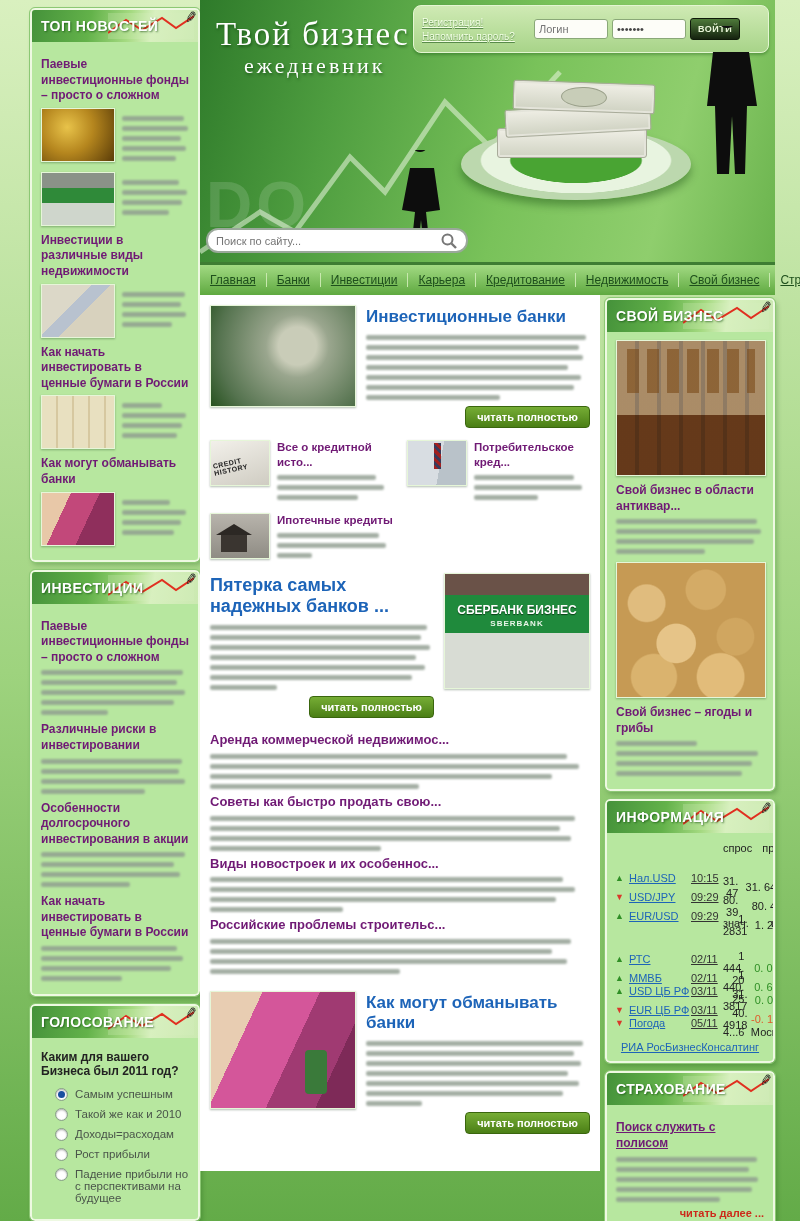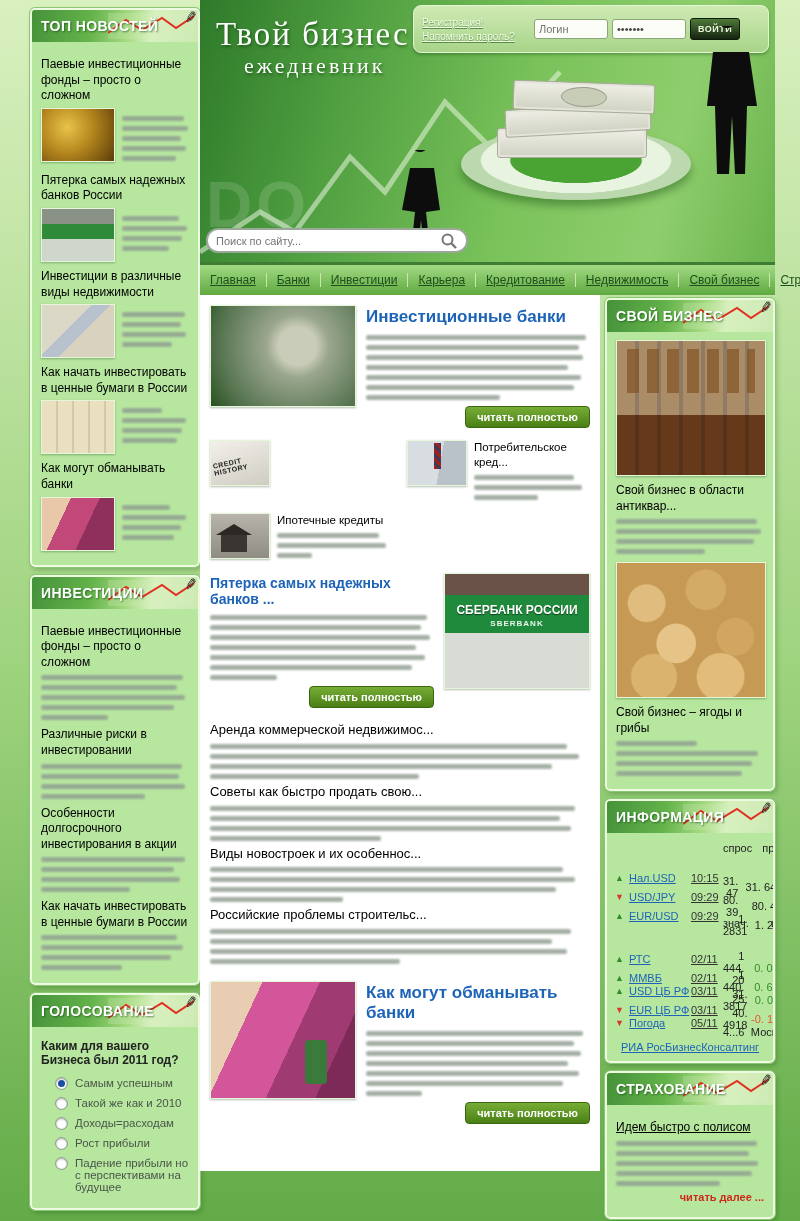--- a/index.html
+++ b/index.html
@@ -15,21 +15,21 @@
   .sbox .inner { padding:8px 9px; }
   .shd { position:relative; height:32px; background:linear-gradient(100deg,#45923a 0%,#63b24a 35%,#a5da81 58%,#d8f0bf 72%,#cbe9b1 100%); display:flex; align-items:center; padding:0 9px; overflow:hidden; }
   .shd .shd-t { color:#fff; font-weight:bold; font-size:14px; letter-spacing:.4px; text-shadow:1px 1px 2px rgba(0,60,0,.55); position:relative; z-index:2; white-space:nowrap; }
   .shd svg.zig { position:absolute; right:4px; top:3px; width:86px; height:26px; z-index:1; }
   .shd .pencil { position:absolute; right:1px; top:-2px; font-size:15px; color:#1a1a1a; transform:rotate(80deg); z-index:2; }
 
   
   .b { height:5px; background:#8f9c8f; border-radius:2px; margin:5px 0; filter:blur(1.2px); opacity:.8; }
   .bg .b { background:#2e8c24; opacity:.85; }
 
-  .lnk { display:block; color:#000000; font-weight:normal; font-size:12px; line-height:1.3; text-decoration:none; margin:7px 0 4px; }
+  .lnk { display:block; color:#701a75; font-weight:bold; font-size:12px; line-height:1.3; text-decoration:none; margin:7px 0 4px; }
   .ulnk { text-decoration:underline; }
 
   .item-row { display:flex; gap:7px; margin:4px 0 6px; }
   .item-row .blines { flex:1; padding-top:3px; }
   .thumb { flex:none; border:1px solid #e6f6d8; box-shadow:0 1px 2px rgba(0,40,0,.3); }
 
   
   .t-gold { width:74px; height:54px; background:radial-gradient(circle at 35% 35%, #e8c34a 0%, #b5861e 45%, #5a3c08 100%); }
   .t-bank { width:74px; height:54px; background:linear-gradient(#8a9288 0 28%, #2f8a39 28% 58%, #cfd6cc 58% 100%); }
   .t-house { width:74px; height:54px; background:linear-gradient(135deg,#dcd8c8 0 40%, #b8c2cf 40% 55%, #d8d2be 55%); }
@@ -88,21 +88,21 @@
   .nav { height:33px; background:linear-gradient(#a2da83,#5fa940); border-top:3px solid #3e7d33; display:flex; align-items:center; }
   .nav a { color:#1e4f1c; font-size:12px; text-decoration:underline; padding:0 10px; border-right:1px solid #c8e8ae; white-space:nowrap; }
   .nav a:last-child { border-right:none; }
 
   
   .content-row { display:flex; flex:1; align-items:flex-start; }
   .main { width:400px; background:#fff; padding:10px 10px 14px; min-height:876px; }
   .col-right { width:170px; margin-left:5px; padding-top:3px; }
 
   .art-title { color:#1d64b8; font-weight:bold; font-size:17px; margin:2px 0 8px; }
-  .art-title.big { font-size:14px; }
+  .art-title.big { font-size:18px; }
   .btn-read { display:inline-block; background:linear-gradient(#76ad35,#4b7f16); color:#fff; font-size:11px; font-weight:bold; padding:4px 11px; border-radius:4px; border:1px solid #3a660e; text-decoration:none; }
   .ra { text-align:right; margin-top:6px; }
   .art { margin-bottom:12px; }
   .art .flexrow { display:flex; gap:10px; }
   .grid2 { display:grid; grid-template-columns:1fr 1fr; gap:8px 14px; margin:6px 0 10px; }
   .gitem { display:flex; gap:7px; }
   .gitem .lnk { margin:0 0 3px; font-size:11.5px; }
   .greenblock { background:#57ce44; padding:7px; width:198px; }
   .greenblock .lnk { font-size:13px; }
   .realty-row { display:flex; gap:10px; margin-bottom:12px; }
@@ -155,21 +155,20 @@
           <div class="item-row">
             <div class="thumb t-gold"></div>
             <div class="blines">
                 <div class="b" style="width:92%"></div>
                 <div class="b" style="width:98%"></div>
                 <div class="b" style="width:88%"></div>
                 <div class="b" style="width:95%"></div>
                 <div class="b" style="width:80%"></div>
               </div>
           </div>
-          <a href="#" class="lnk">Пятерка самых надежных банков России</a>
           <div class="item-row">
             <div class="thumb t-bank"></div>
             <div class="blines">
                 <div class="b" style="width:85%"></div>
                 <div class="b" style="width:97%"></div>
                 <div class="b" style="width:90%"></div>
                 <div class="b" style="width:70%"></div>
               </div>
           </div>
           <a href="#" class="lnk">Инвестиции в различные виды недвижимости</a>
@@ -358,20 +357,26 @@
                 <div class="ra"><a href="#" class="btn-read">читать полностью</a></div>
               </div>
             </div>
           </div>
 
           <div class="grid2">
             <div class="gitem">
               <div class="thumb t-credit">
                   <span>CREDIT HISTORY</span>
                 </div>
+              <div style="flex:1">
+                  <a href="#" class="lnk">Все о кредитной исто...</a>
+                  <div class="b" style="width:85%"></div>
+                  <div class="b" style="width:92%"></div>
+                  <div class="b" style="width:70%"></div>
+                </div>
             </div>
             <div class="gitem">
               <div class="thumb t-consumer">
                   <i></i>
                 </div>
               <div style="flex:1">
                   <a href="#" class="lnk">Потребительское кред...</a>
                   <div class="b" style="width:86%"></div>
                   <div class="b" style="width:93%"></div>
                   <div class="b" style="width:55%"></div>
@@ -399,21 +404,21 @@
                     <div class="b" style="width:94%"></div>
                     <div class="b" style="width:98%"></div>
                     <div class="b" style="width:92%"></div>
                     <div class="b" style="width:96%"></div>
                     <div class="b" style="width:90%"></div>
                     <div class="b" style="width:30%"></div>
                   </div>
                 <div class="ra"><a href="#" class="btn-read">читать полностью</a></div>
               </div>
               <div class="thumb t-sber">
-                <span class="s1">СБЕРБАНК РОССИИ</span>
+                <span class="s1">СБЕРБАНК БИЗНЕС</span>
                 <span class="s2">SBERBANK</span>
               </div>
             </div>
           </div>
 
           <div class="realty-row">
             <div class="realty-links">
               <a href="#" class="lnk">Аренда коммерческой недвижимос...</a>
               <div class="blines">
                   <div class="b" style="width:94%"></div>
@@ -582,21 +587,21 @@
           <section class="sbox ins">
             <div class="shd">
               <span class="shd-t">СТРАХОВАНИЕ</span>
               <svg class="zig" viewBox="0 0 86 26">
                   <rect width="86" height="26" fill="#d8f0bf" opacity="0.25"></rect>
                   <polyline points="0,20 18,7 34,17 54,5 68,15 86,3" fill="none" stroke="#e03020" stroke-width="2"></polyline>
                 </svg>
               <span class="pencil">✎</span>
             </div>
             <div class="inner">
-              <a href="#" class="lnk ulnk">Идем быстро с полисом</a>
+              <a href="#" class="lnk ulnk">Поиск служить с полисом</a>
               <div class="blines">
                   <div class="b" style="width:95%"></div>
                   <div class="b" style="width:90%"></div>
                   <div class="b" style="width:96%"></div>
                   <div class="b" style="width:92%"></div>
                   <div class="b" style="width:70%"></div>
                 </div>
               <a href="#" class="more">читать далее ...</a>
 
             </div>

